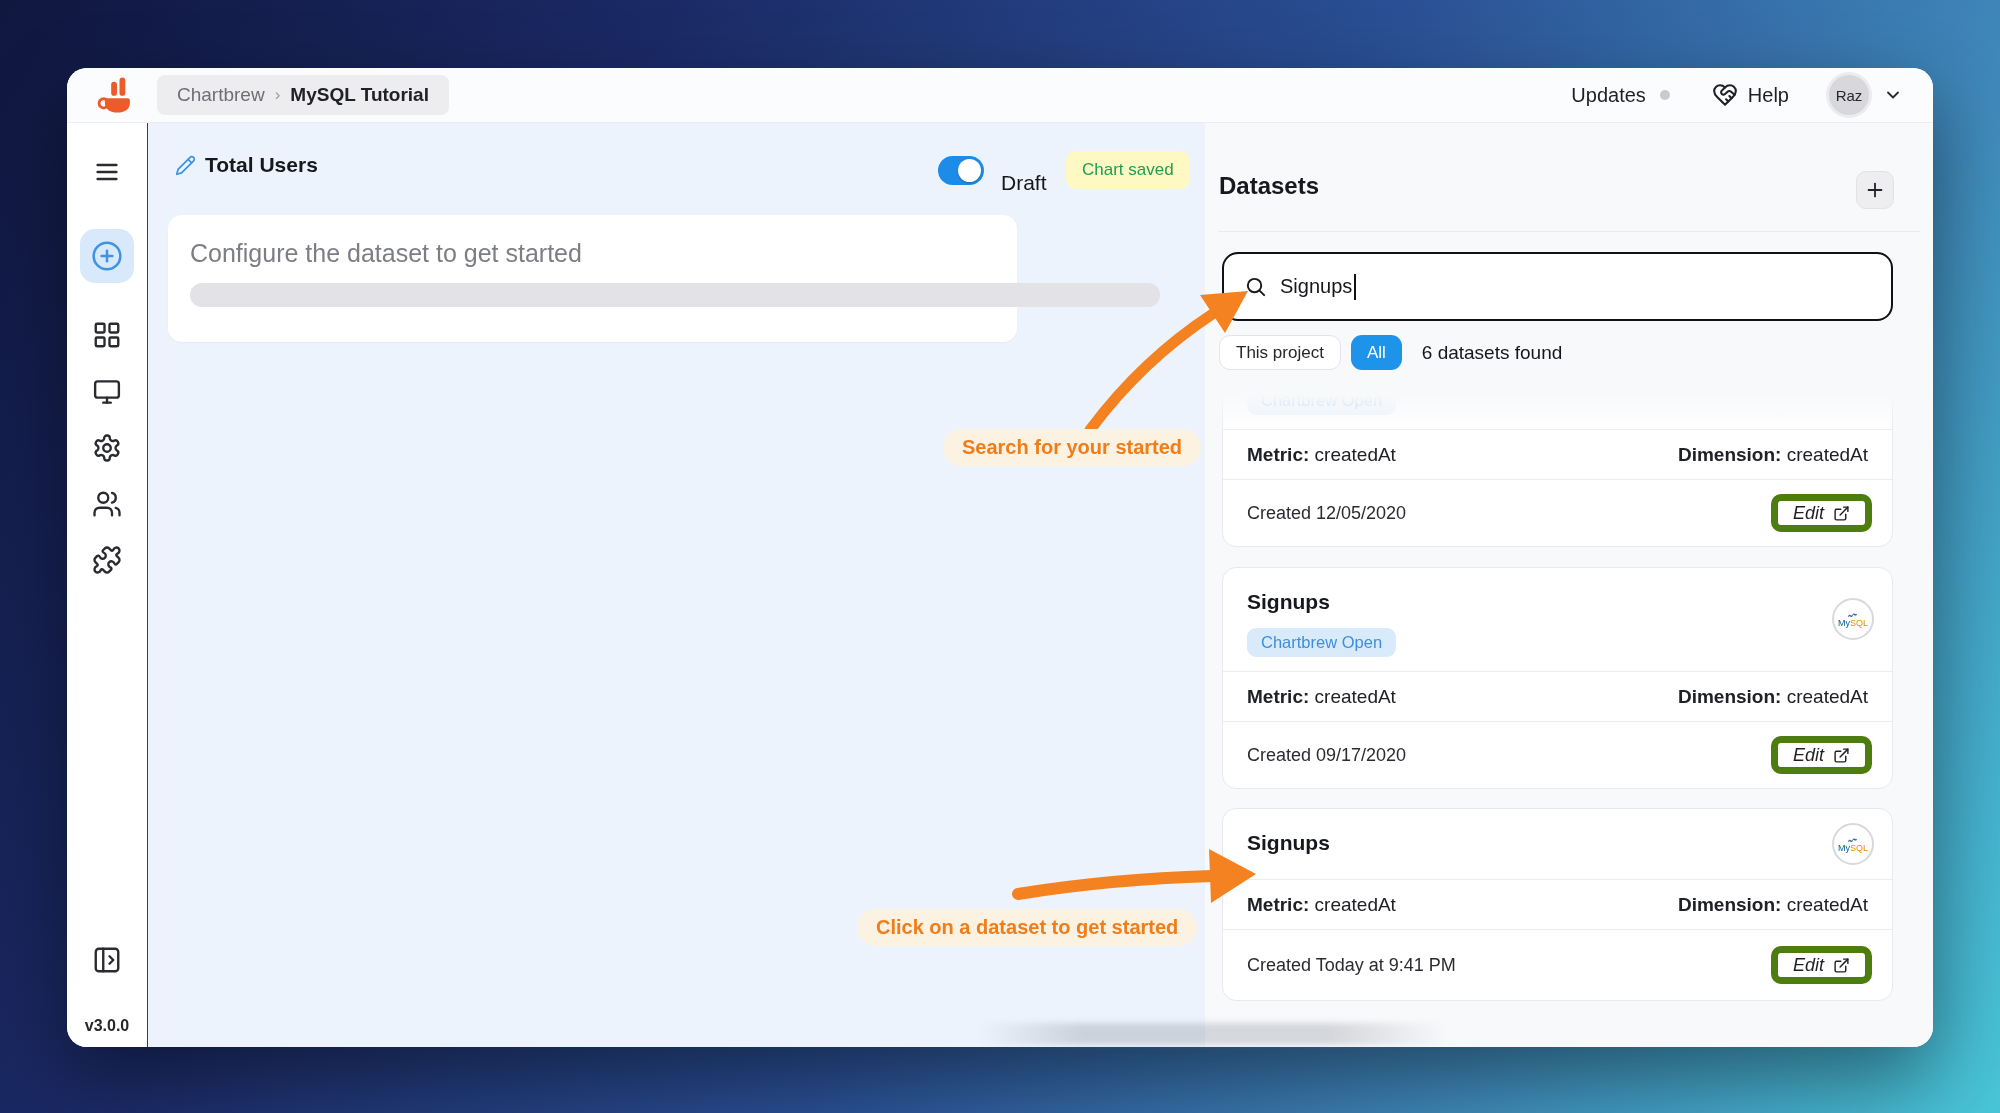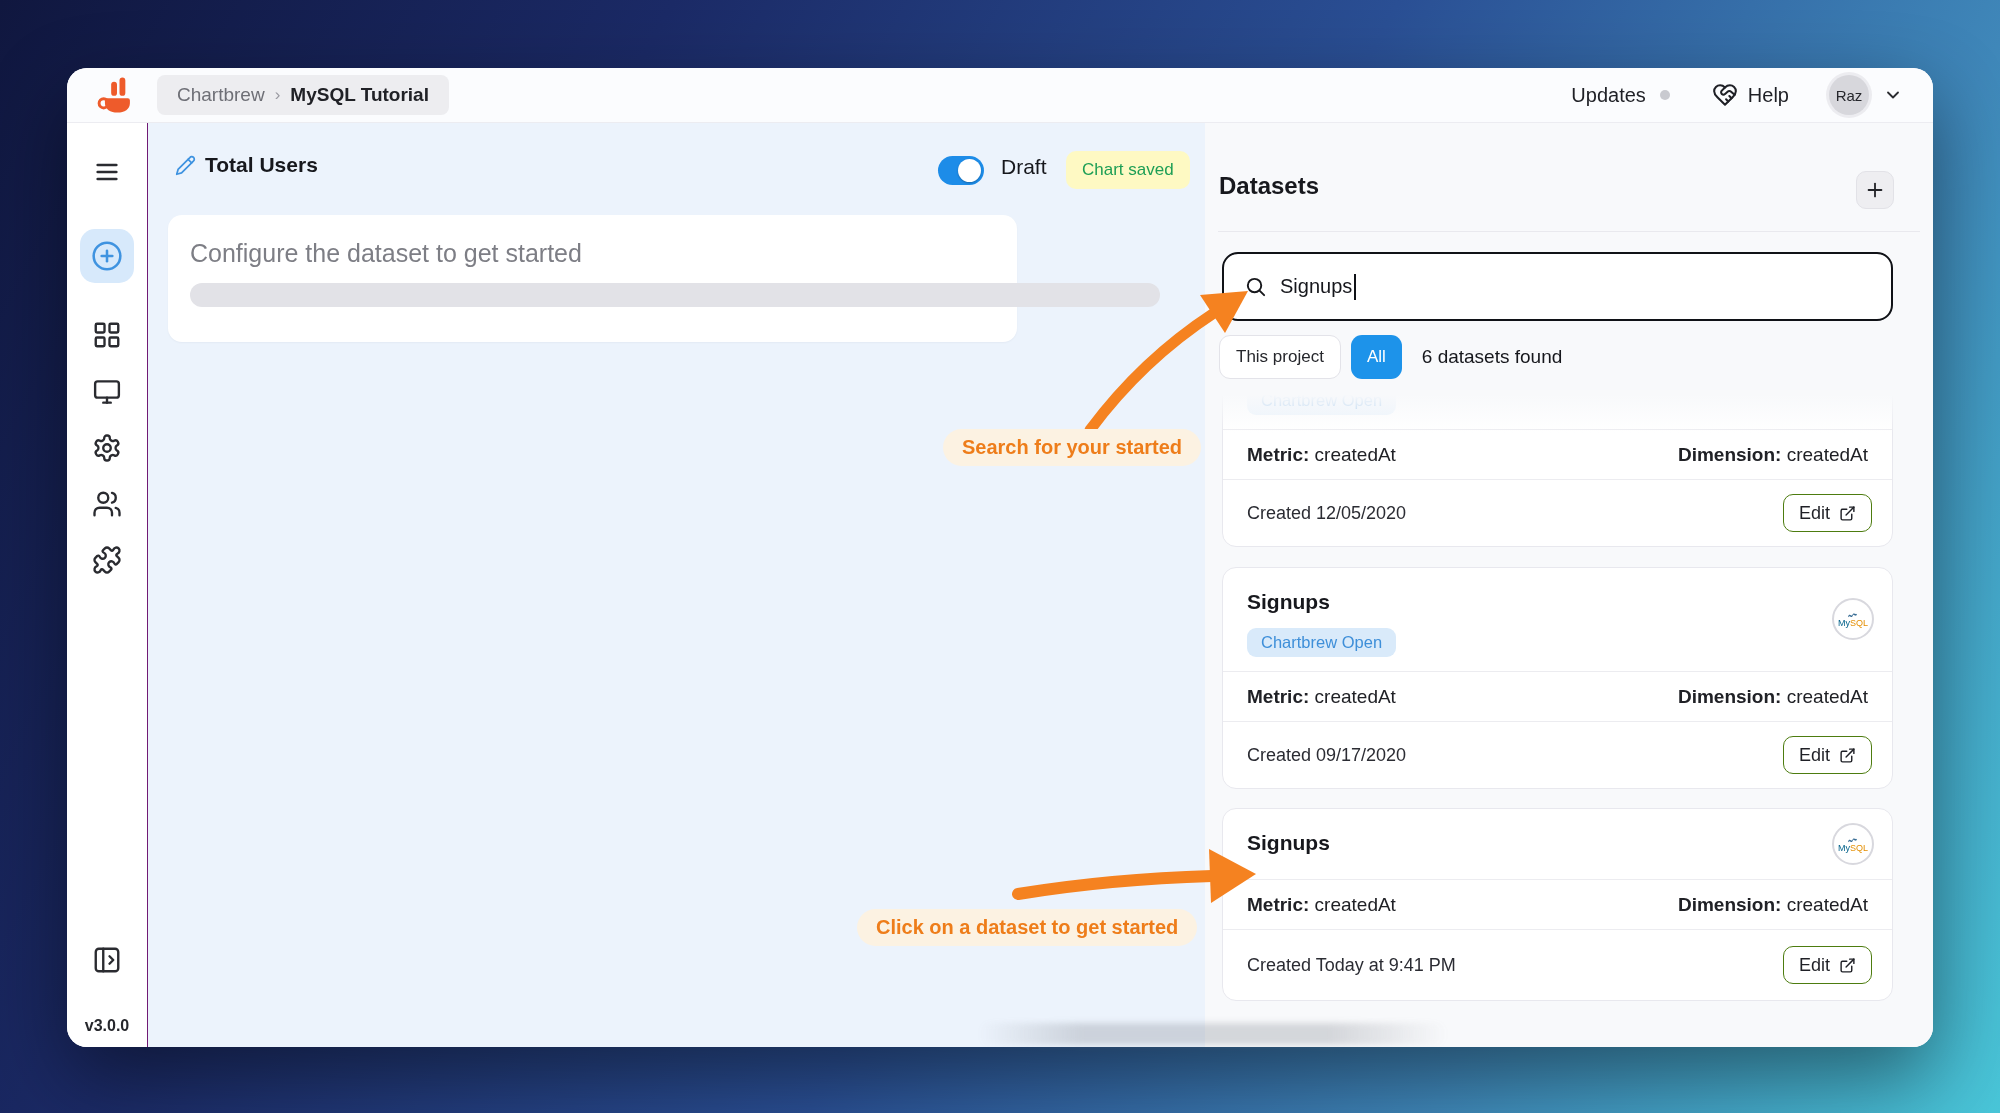--- a/index.html
+++ b/index.html
@@ -40,42 +40,42 @@
   .version { position:absolute; left:50%; top:903px; transform:translate(-50%,-50%);
              font-size:16px; font-weight:700; color:#26272c; }
   
   .main { position:absolute; left:81px; top:55px; width:1057px; bottom:0; background:#ecf3fc; }
   .chart-title-row { position:absolute; left:27px; top:30px; display:flex; align-items:center; gap:9px; }
   .chart-title { font-size:21px; font-weight:700; color:#17181d; }
   .toggle { position:absolute; left:790px; top:33px; width:46px; height:29px; border-radius:15px;
             background:#1d8ce8; }
   .knob { position:absolute; right:3px; top:3px; width:23px; height:23px; border-radius:50%;
           background:#fff; box-shadow:0 1px 2px rgba(0,0,0,.25); }
-  .draft { position:absolute; left:853px; top:32px; font-size:21px; color:#16171c; }
+  .draft { position:absolute; left:853px; top:48px; font-size:21px; color:#16171c; }
   .saved { position:absolute; left:918px; top:28px; height:38px; padding:0 16px; border-radius:10px;
            background:#fef9c3; color:#1d9e55; font-size:17px; font-weight:500;
            display:flex; align-items:center; }
   .config-card { position:absolute; left:20px; top:92px; width:849px; height:127px;
                  background:#fff; border-radius:14px; box-shadow:0 1px 2px rgba(20,30,60,.04); }
   .config-text { position:absolute; left:22px; top:24px; font-size:25px; color:#7d7e85; }
   .config-bar { position:absolute; left:22px; top:68px; width:970px; height:24px;
                 border-radius:12px; background:#e2e2e7; }
   
   .panel { position:absolute; left:1138px; top:55px; width:728px; bottom:0; background:#f8f9fb; }
   .panel-title { position:absolute; left:14px; top:49px; font-size:24px; font-weight:700; color:#17181d; }
   .add-btn { position:absolute; left:651px; top:48px; width:38px; height:38px; border-radius:10px;
              background:#eeeef1; border:1px solid #e2e2e7; display:flex; align-items:center;
              justify-content:center; color:#232429; }
   .panel-div { position:absolute; left:13px; right:13px; top:108px; height:1px; background:#e9e9ee; }
   .search { position:absolute; left:17px; top:129px; width:671px; height:69px; background:#fff;
             border:2px solid #101217; border-radius:16px; display:flex; align-items:center; padding:0 20px; }
   .search-text { font-size:20px; color:#16171c; margin-left:13px; }
   .caret { width:2px; height:26px; background:#101217; margin-left:2px; }
   .chips { position:absolute; left:14px; top:212px; display:flex; align-items:center; gap:10px; }
-  .chip { height:44px; border-radius:11px; display:flex; align-items:center; padding:0 16px; font-size:17px; }
+  .chip { height:35px; border-radius:11px; display:flex; align-items:center; padding:0 16px; font-size:17px; }
   .chip.ghost { background:#fff; border:1px solid #e3e3e9; color:#26272c; }
   .chip.blue { background:#1d93ea; color:#fff; font-weight:500; }
   .results { font-size:19px; color:#16171c; margin-left:10px; }
   .list { position:absolute; left:17px; top:262px; width:671px; bottom:0; overflow:hidden; }
   .card { position:relative; width:671px; background:#fff; border:1px solid #e8e8ee; border-radius:14px; }
   .card-head { position:relative; }
   .card-title { position:absolute; left:24px; top:22px; font-size:21px; font-weight:700; color:#17181d; }
   .open-badge { position:absolute; left:24px; top:60px; height:29px; padding:0 14px; border-radius:9px;
                 background:#d9eafa; color:#3e8fd9; font-size:16.5px; display:flex; align-items:center; }
   .db-avatar { position:absolute; right:18px; width:42px; height:42px; border-radius:50%; background:#fff;
@@ -83,22 +83,22 @@
                justify-content:center; line-height:1; }
   .db-avatar .swoosh { font-size:9px; color:#3a6e96; transform:rotate(-18deg); margin-bottom:-1px; }
   .db-avatar .mylbl { font-size:9px; font-weight:400; }
   .mylbl .my { color:#00618a; } .mylbl .sql { color:#e48e00; }
   .card-div { height:1px; background:#ececf0; }
   .mrow { height:49px; display:flex; align-items:center; justify-content:space-between;
           padding:0 24px; font-size:19px; color:#202126; }
   .mrow b { font-weight:700; }
   .frow { display:flex; align-items:center; justify-content:space-between; padding:0 20px 0 24px; }
   .created { font-size:18px; color:#2b2c33; }
-  .edit-btn { height:38px; padding:0 15px; border-radius:10px; border:1px solid #4d7c0f; background:#fff;
-              display:flex; align-items:center; gap:9px; font-size:18px; color:#1f2026; }
+  .edit-btn { height:38px; padding:0 15px; border-radius:10px; border:7px solid #4d7c0f; background:#fff;
+              display:flex; align-items:center; gap:9px; font-size:18px; color:#1f2026;font-style:italic; }
   .fade-top { position:absolute; left:0; top:0; width:671px; height:48px; z-index:5;
               background:linear-gradient(#f8f9fb 20%, rgba(248,249,251,0)); pointer-events:none; }
   
   .arrows { position:absolute; left:0; top:0; pointer-events:none; z-index:20; }
   .tip { position:absolute; z-index:21; background:#fcf2e2; border-radius:999px; padding:7px 19px;
          font-size:20px; font-weight:700; color:#ee7d1a; white-space:nowrap; }
   .scroll-shadow { position:absolute; left:978px; top:1023px; width:470px; height:22px; border-radius:11px;
          background:linear-gradient(to right, rgba(130,135,145,0), rgba(130,135,145,.5) 22%,
                     rgba(130,135,145,.5) 75%, rgba(130,135,145,0));
          filter:blur(3px); opacity:.6; z-index:1; }

